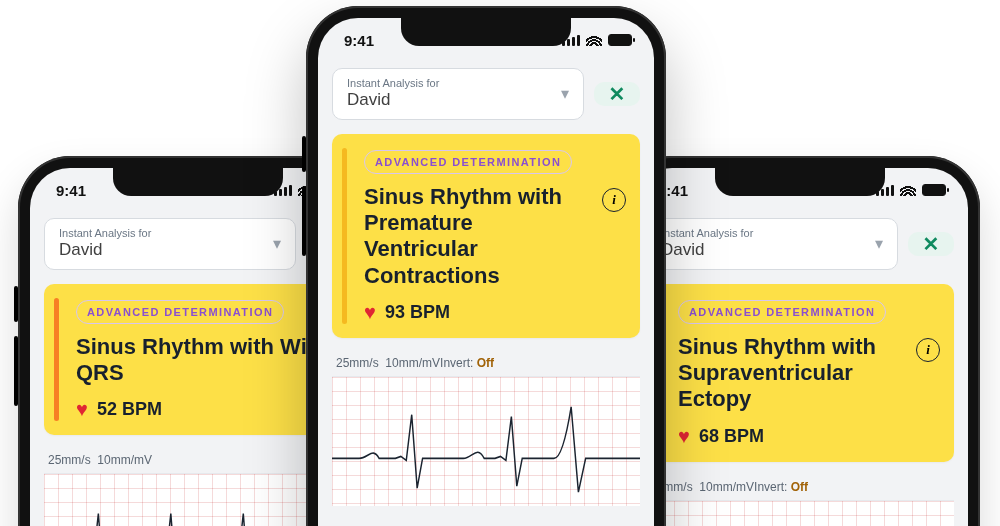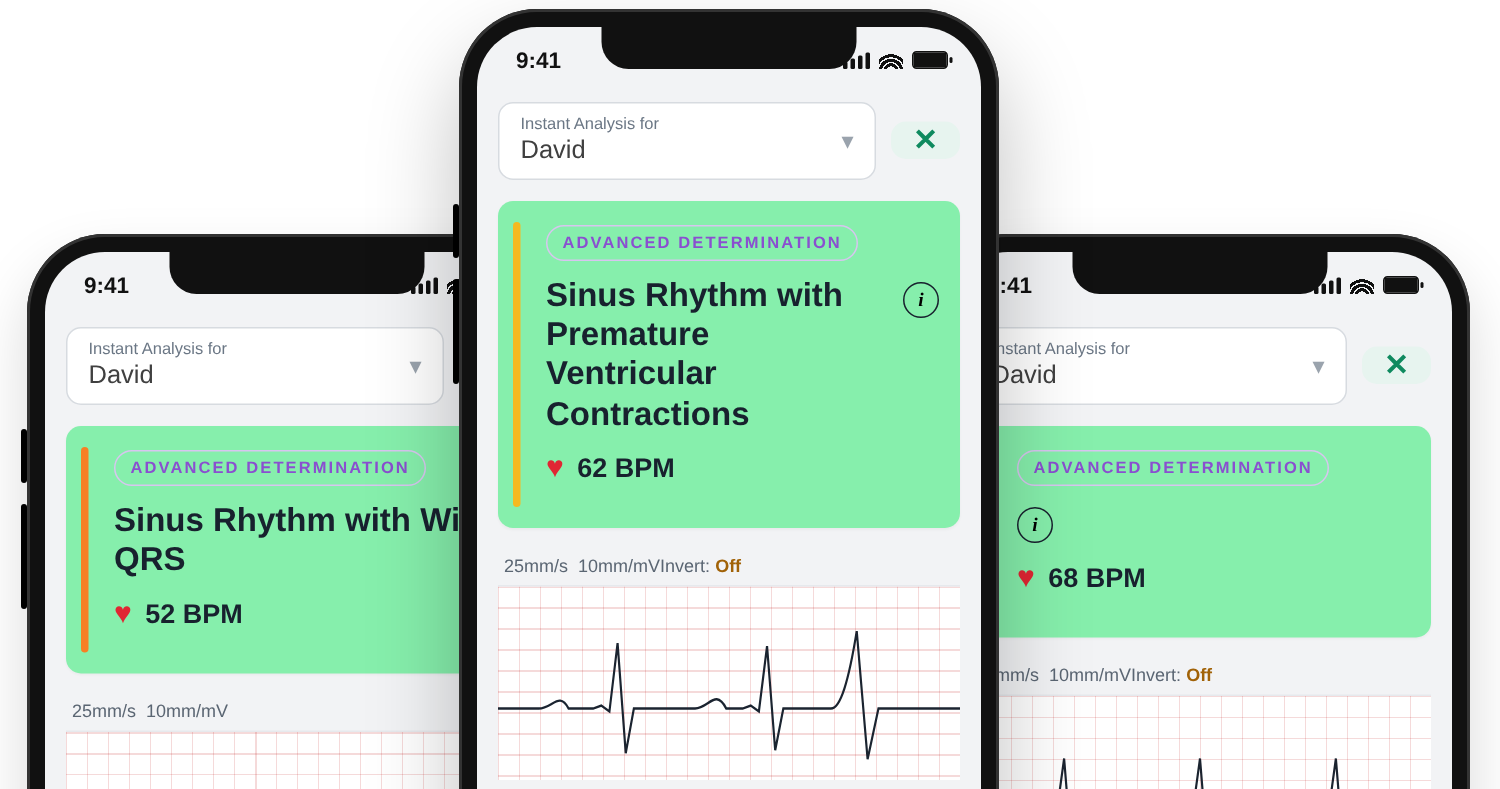--- a/index.html
+++ b/index.html
@@ -108,23 +108,23 @@
     align-items:center;
     justify-content:center;
     color:#0f8a5f;
     font-size:20px;
     font-weight:700;
     border:none;
   }
 
   .card {
     margin-top:14px;
-    background:#86efac;
+    background:#fde047;
     border-radius:10px;
-    padding:16px 14px 28px 14px;
+    padding:16px 14px 14px 14px;
     box-shadow: 0 1px 2px rgba(0,0,0,0.04);
     position:relative;
   }
   .card::before{
     content:"";
     position:absolute;
     left:10px; top:14px; bottom:14px;
     width:5px;
     border-radius:3px;
     background:var(--bar,#f7a400);
@@ -287,21 +287,21 @@
 
       <div class="card" style="--bar:#f5b920">
         <div class="card-inner">
           <span class="pill">ADVANCED DETERMINATION</span>
           <div class="title-row">
             <div class="title">Sinus Rhythm with Premature Ventricular Contractions</div>
             <span class="info-icon">i</span>
           </div>
           <div class="bpm-row">
             <span class="heart">♥</span>
-            <span>62 BPM</span>
+            <span>93 BPM</span>
           </div>
         </div>
       </div>
 
       <div class="scale-row">
         <span>
           <span>25mm/s</span>&nbsp;
           <span>10mm/mV</span>
         </span>
         <span>
@@ -347,20 +347,21 @@
         </div>
         <button class="close-btn">
           <span>✕</span>
         </button>
       </div>
 
       <div class="card" style="--bar:#f5b920">
         <div class="card-inner">
           <span class="pill">ADVANCED DETERMINATION</span>
           <div class="title-row">
+            <div class="title">Sinus Rhythm with Supraventricular Ectopy</div>
             <span class="info-icon">i</span>
           </div>
           <div class="bpm-row">
             <span class="heart">♥</span>
             <span>68 BPM</span>
           </div>
         </div>
       </div>
 
       <div class="scale-row">

